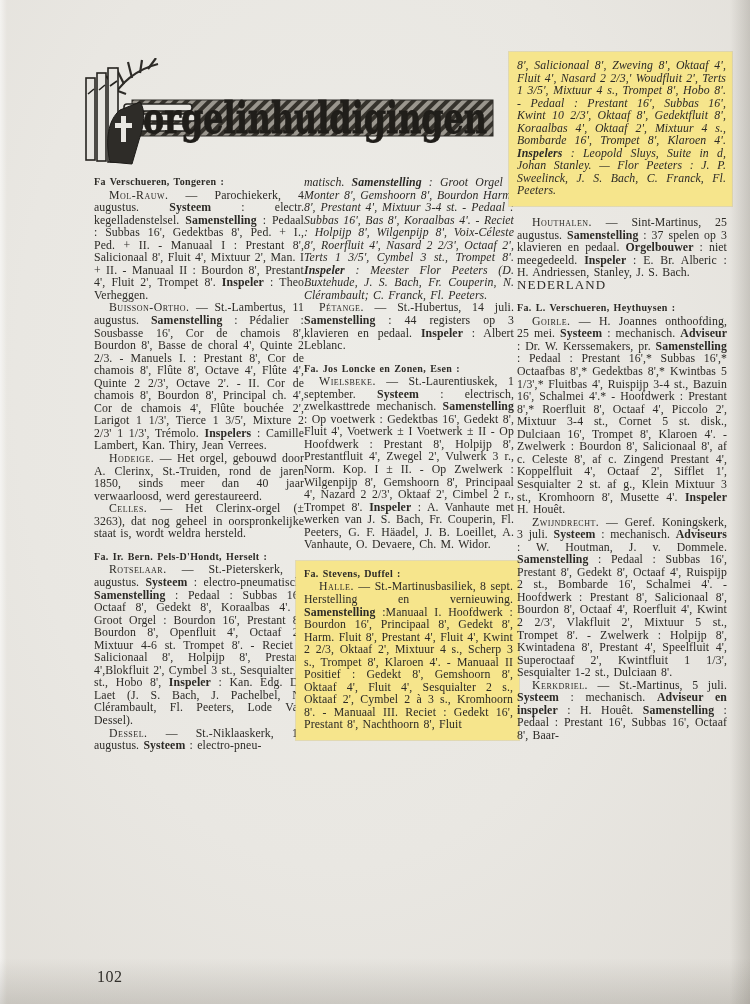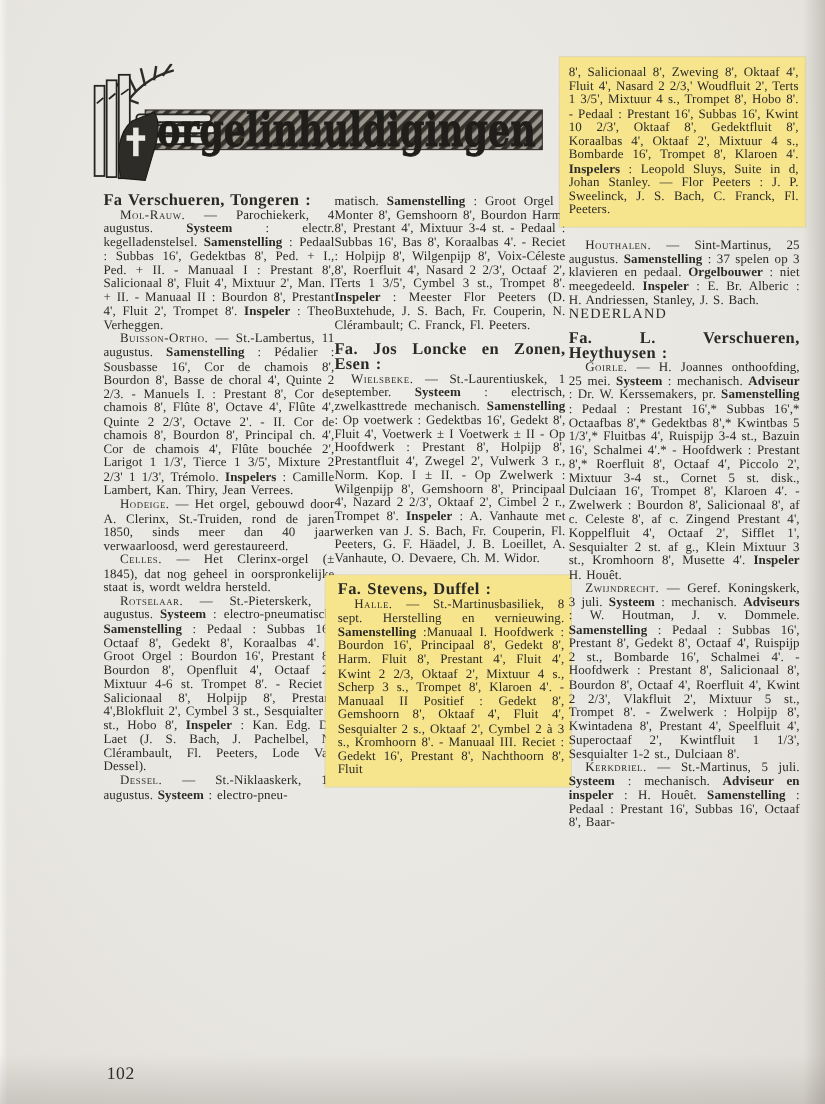--- a/index.html
+++ b/index.html
@@ -21,30 +21,30 @@
          text-align:justify; letter-spacing:0.1px; word-spacing:1.2px; }
   .col-1 { left:94px;  top:176px; }
   .col-2 { left:304px; top:176px; }
   .col-3 { left:517px; top:52px;  }
 
   .col p, .col .heading, .col .label { margin:0; }
   .col > * + *, .hl-wrap > * + * { margin-top:8px; }
   .col > .heading { margin-top:11px; }
   .col > :first-child { margin-top:0; }
   p.para { text-indent:15px; }
-  p.noindent { text-indent:0; }
-  .heading { font-weight:bold; font-size:15px; letter-spacing:0.35px; }
+  p.noindent { text-indent:0;font-style:italic; }
+  .heading { font-weight:bold; font-size:10px; letter-spacing:0.35px; }
   .label { letter-spacing:1.1px; font-size:13px; margin-top:14px; }
   .b { font-weight:bold; }
   .sc { font-variant:small-caps; letter-spacing:0.5px; }
 
   .hl-wrap { background:var(--hl); margin-left:-8px; margin-right:-5px;
              padding:7px 6px 9px 8px; box-shadow:0 0 0 1px rgba(210,190,90,0.35); }
   .col > .hl-wrap + * { margin-top:10px; }
-  .col > * + .hl-wrap { margin-top:10px;padding-left:11px; }
+  .col > * + .hl-wrap { margin-top:10px; }
 
   .page-number { position:absolute; left:97px; top:968px; font-size:16px;
                  letter-spacing:0.5px; color:var(--ink); }
 </style>
 </head>
 <body>
 
 <div class="page">
 
   <div class="banner">
@@ -86,26 +86,28 @@
 
       <text x="235" y="75" text-anchor="middle" font-family="DejaVu Serif, serif" font-weight="bold" font-size="42" fill="#201e1a" stroke="#201e1a" stroke-width="0.8" textLength="344" lengthAdjust="spacingAndGlyphs">orgelinhuldigingen</text>
     </svg>
   </div>
 
   <div class="col col-1">
       <div class="heading"><span class="b">Fa Verschueren, Tongeren :</span></div>
       <p class="para"><span class="sc">Mol-Rauw.</span><span>&nbsp;— Parochiekerk, 4 augustus. </span><span class="b">Systeem</span><span> : electr. kegelladenstelsel. </span><span class="b">Samenstelling</span><span> : Pedaal : Subbas 16', Gedektbas 8', Ped. + I., Ped. + II. - Manuaal I : Prestant 8', Salicionaal 8', Fluit 4', Mixtuur 2', Man. I + II. - Manuaal II : Bourdon 8', Prestant 4', Fluit 2', Trompet 8'. </span><span class="b">Inspeler</span><span> : Theo Verheggen.</span></p>
       <p class="para"><span class="sc">Buisson-Ortho.</span><span> — St.-Lambertus, 11 augustus. </span><span class="b">Samenstelling</span><span> : Pédalier : Sousbasse 16', Cor de chamois 8', Bourdon 8', Basse de choral 4', Quinte 2 2/3. - Manuels I. : Prestant 8', Cor de chamois 8', Flûte 8', Octave 4', Flûte 4', Quinte 2 2/3', Octave 2'. - II. Cor de chamois 8', Bourdon 8', Principal ch. 4', Cor de chamois 4', Flûte bouchée 2', Larigot 1 1/3', Tierce 1 3/5', Mixture 2 2/3' 1 1/3', Trémolo. </span><span class="b">Inspelers</span><span> : Camille Lambert, Kan. Thiry, Jean Verrees.</span></p>
       <p class="para"><span class="sc">Hodeige.</span><span> — Het orgel, gebouwd door A. Clerinx, St.-Truiden, rond de jaren 1850, sinds meer dan 40 jaar verwaarloosd, werd gerestaureerd.</span></p>
-      <p class="para"><span class="sc">Celles.</span><span> — Het Clerinx-orgel (± 1845), dat nog geheel in oorspronkelijke staat is, wordt weldra hersteld.</span></p>
+      <p class="para"><span class="sc">Celles.</span><span> — Het Clerinx-orgel (± 3263), dat nog geheel in oorspronkelijke staat is, wordt weldra hersteld.</span></p>
+      <div class="heading"><span class="b">Fa. Ir. Bern. Pels-D'Hondt, Herselt :</span></div>
       <p class="para"><span class="sc">Rotselaar.</span><span> — St.-Pieterskerk, 4 augustus. </span><span class="b">Systeem</span><span> : electro-pneumatisch. </span><span class="b">Samenstelling</span><span> : Pedaal : Subbas 16', Octaaf 8', Gedekt 8', Koraalbas 4'. - Groot Orgel : Bourdon 16', Prestant 8', Bourdon 8', Openfluit 4', Octaaf 2', Mixtuur 4-6 st. Trompet 8'. - Reciet : Salicionaal 8', Holpijp 8', Prestant 4',Blokfluit 2', Cymbel 3 st., Sesquialter 2 st., Hobo 8', </span><span class="b">Inspeler</span><span> : Kan. Edg. De Laet (J. S. Bach, J. Pachelbel, N. Clérambault, Fl. Peeters, Lode Van Dessel).</span></p>
       <p class="para"><span class="sc">Dessel.</span><span> — St.-Niklaaskerk, 18 augustus. </span><span class="b">Systeem</span><span> : electro-pneu-</span></p>
     </div>
   <div class="col col-2">
       <p class="para noindent"><span>matisch. </span><span class="b">Samenstelling</span><span> : Groot Orgel : Monter 8', Gemshoorn 8', Bourdon Harm. 8', Prestant 4', Mixtuur 3-4 st. - Pedaal : Subbas 16', Bas 8', Koraalbas 4'. - Reciet : Holpijp 8', Wilgenpijp 8', Voix-Céleste 8', Roerfluit 4', Nasard 2 2/3', Octaaf 2', Terts 1 3/5', Cymbel 3 st., Trompet 8'. </span><span class="b">Inspeler</span><span> : Meester Flor Peeters (D. Buxtehude, J. S. Bach, Fr. Couperin, N. Clérambault; C. Franck, Fl. Peeters.</span></p>
+      <p class="para"><span class="sc">Pétange.</span><span> — St.-Hubertus, 14 juli. </span><span class="b">Samenstelling</span><span> : 44 registers op 3 klavieren en pedaal. </span><span class="b">Inspeler</span><span> : Albert Leblanc.</span></p>
       <div class="heading"><span class="b">Fa. Jos Loncke en Zonen, Esen :</span></div>
       <p class="para"><span class="sc">Wielsbeke.</span><span> — St.-Laurentiuskek, 1 september. </span><span class="b">Systeem</span><span> : electrisch, zwelkasttrede mechanisch. </span><span class="b">Samenstelling</span><span> : Op voetwerk : Gedektbas 16', Gedekt 8', Fluit 4', Voetwerk ± I Voetwerk ± II - Op Hoofdwerk : Prestant 8', Holpijp 8', Prestantfluit 4', Zwegel 2', Vulwerk 3 r., Norm. Kop. I ± II. - Op Zwelwerk : Wilgenpijp 8', Gemshoorn 8', Principaal 4', Nazard 2 2/3', Oktaaf 2', Cimbel 2 r., Trompet 8'. </span><span class="b">Inspeler</span><span> : A. Vanhaute met werken van J. S. Bach, Fr. Couperin, Fl. Peeters, G. F. Häadel, J. B. Loeillet, A. Vanhaute, O. Devaere, Ch. M. Widor.</span></p>
       <div class="hl-wrap">
         <div class="heading"><span class="b">Fa. Stevens, Duffel :</span></div>
         <p class="para"><span class="sc">Halle.</span><span> — St.-Martinusbasiliek, 8 sept. Herstelling en vernieuwing. </span><span class="b">Samenstelling</span><span> :Manuaal I. Hoofdwerk : Bourdon 16', Principaal 8', Gedekt 8', Harm. Fluit 8', Prestant 4', Fluit 4', Kwint 2 2/3, Oktaaf 2', Mixtuur 4 s., Scherp 3 s., Trompet 8', Klaroen 4'. - Manuaal II Positief : Gedekt 8', Gemshoorn 8', Oktaaf 4', Fluit 4', Sesquialter 2 s., Oktaaf 2', Cymbel 2 à 3 s., Kromhoorn 8'. - Manuaal III. Reciet : Gedekt 16', Prestant 8', Nachthoorn 8', Fluit</span></p>
       </div>
     </div>
   <div class="col col-3">
       <div class="hl-wrap">
         <p class="para noindent"><span>8', Salicionaal 8', Zweving 8', Oktaaf 4', Fluit 4', Nasard 2 2/3,' Woudfluit 2', Terts 1 3/5', Mixtuur 4 s., Trompet 8', Hobo 8'. - Pedaal : Prestant 16', Subbas 16', Kwint 10 2/3', Oktaaf 8', Gedektfluit 8', Koraalbas 4', Oktaaf 2', Mixtuur 4 s., Bombarde 16', Trompet 8', Klaroen 4'. </span><span class="b">Inspelers</span><span> : Leopold Sluys, Suite in d, Johan Stanley. — Flor Peeters : J. P. Sweelinck, J. S. Bach, C. Franck, Fl. Peeters.</span></p>

